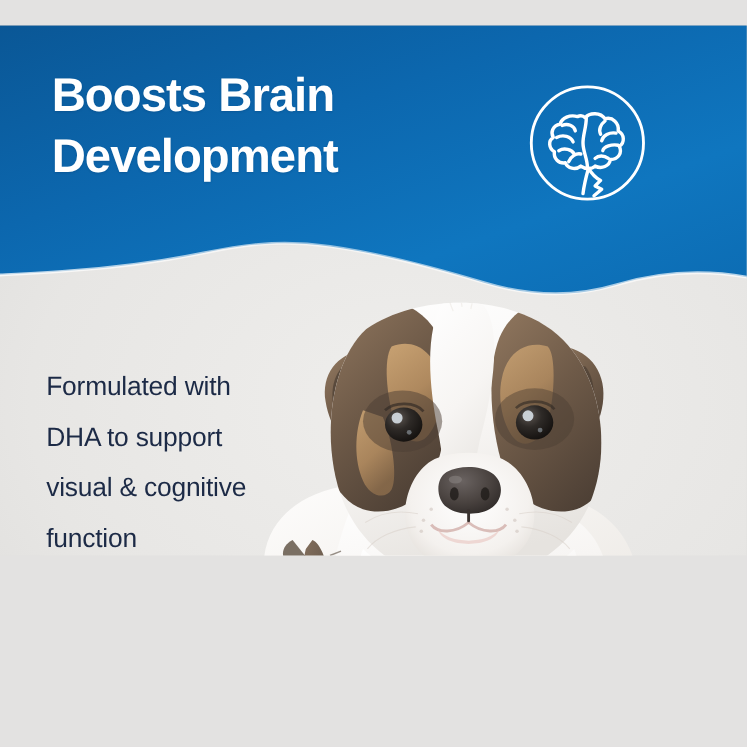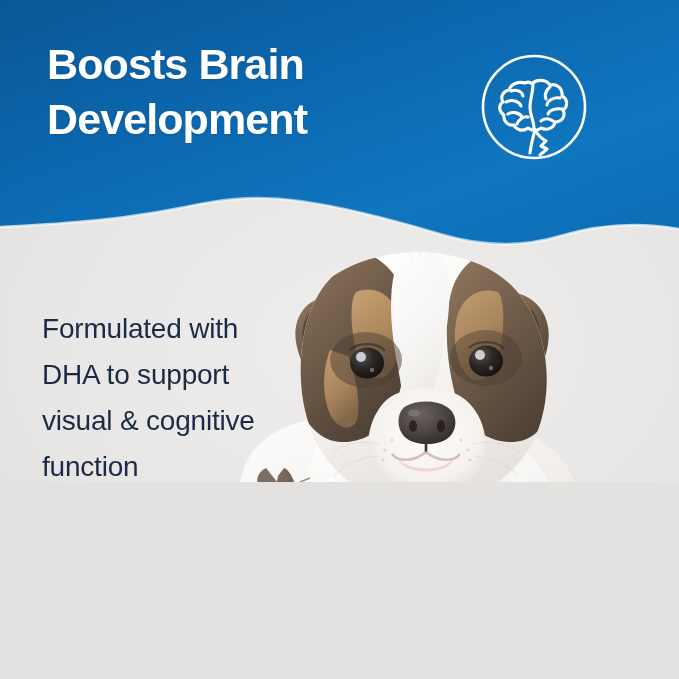--- a/index.html
+++ b/index.html
@@ -7,20 +7,21 @@
   body {
     font-family: "Liberation Sans", sans-serif;
     background:#e3e2e1;
     overflow:hidden;
   }
   #card {
     position:relative;
     width:679px; height:482px;
     overflow:hidden;
     background:#e3e2e1;
+    margin-top:23px;
   }
 
   
   .bg-gray {
     position:absolute; inset:0;
     background:linear-gradient(180deg,#bdbdbd 0%, #c9c8c7 9%, #dddcda 26%, #e6e5e3 45%, #e4e3e1 70%, #dedddb 100%);
   }
   .photo-wrap {
     position:absolute; left:0; top:200px; width:679px; height:479px;
   }
@@ -53,21 +54,21 @@
     width:112px; height:112px;
   }
   .brain-badge svg { display:block; width:100%; height:100%; }
 
   
   .body-copy {
     position:absolute;
     left:42px; top:306px;
     width:290px;
     color:#1c2a46;
-    font-size:28px;
+    font-size:24px;
     line-height:46px;
     font-weight:normal;
     letter-spacing:-0.2px;
     white-space:pre-line;
   }
 </style>
 </head>
 <body>
 
 <div id="card">

